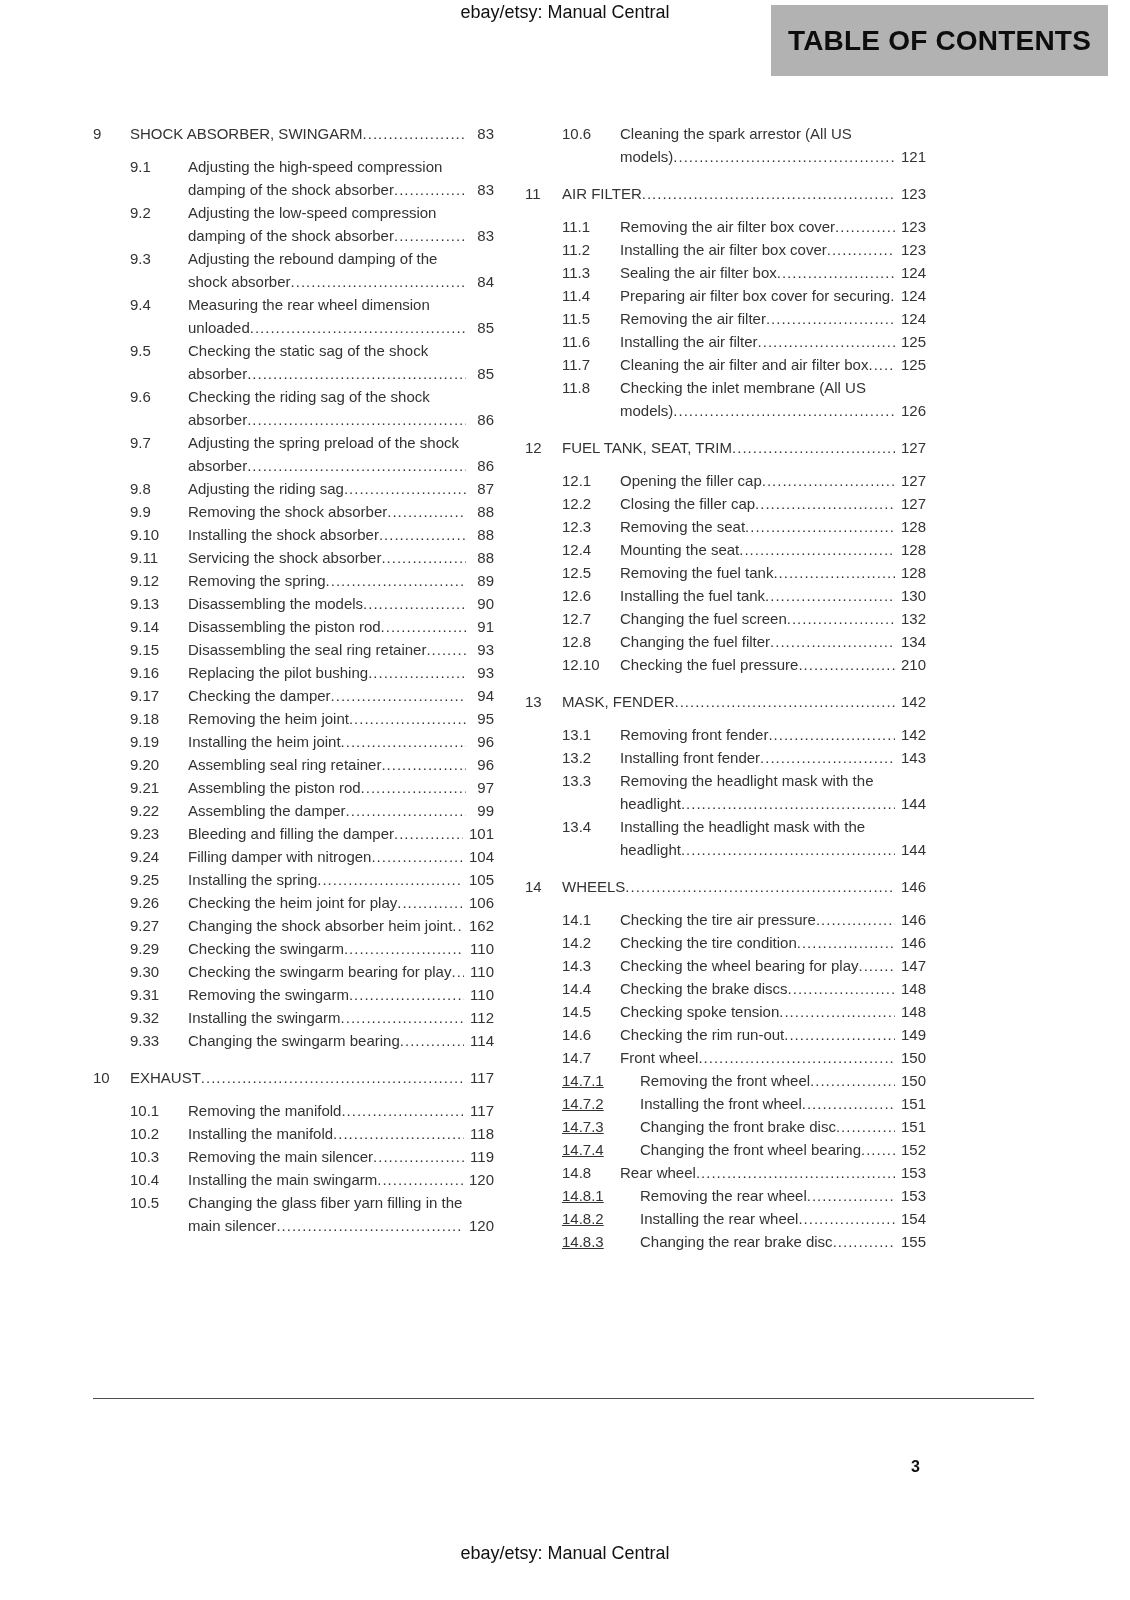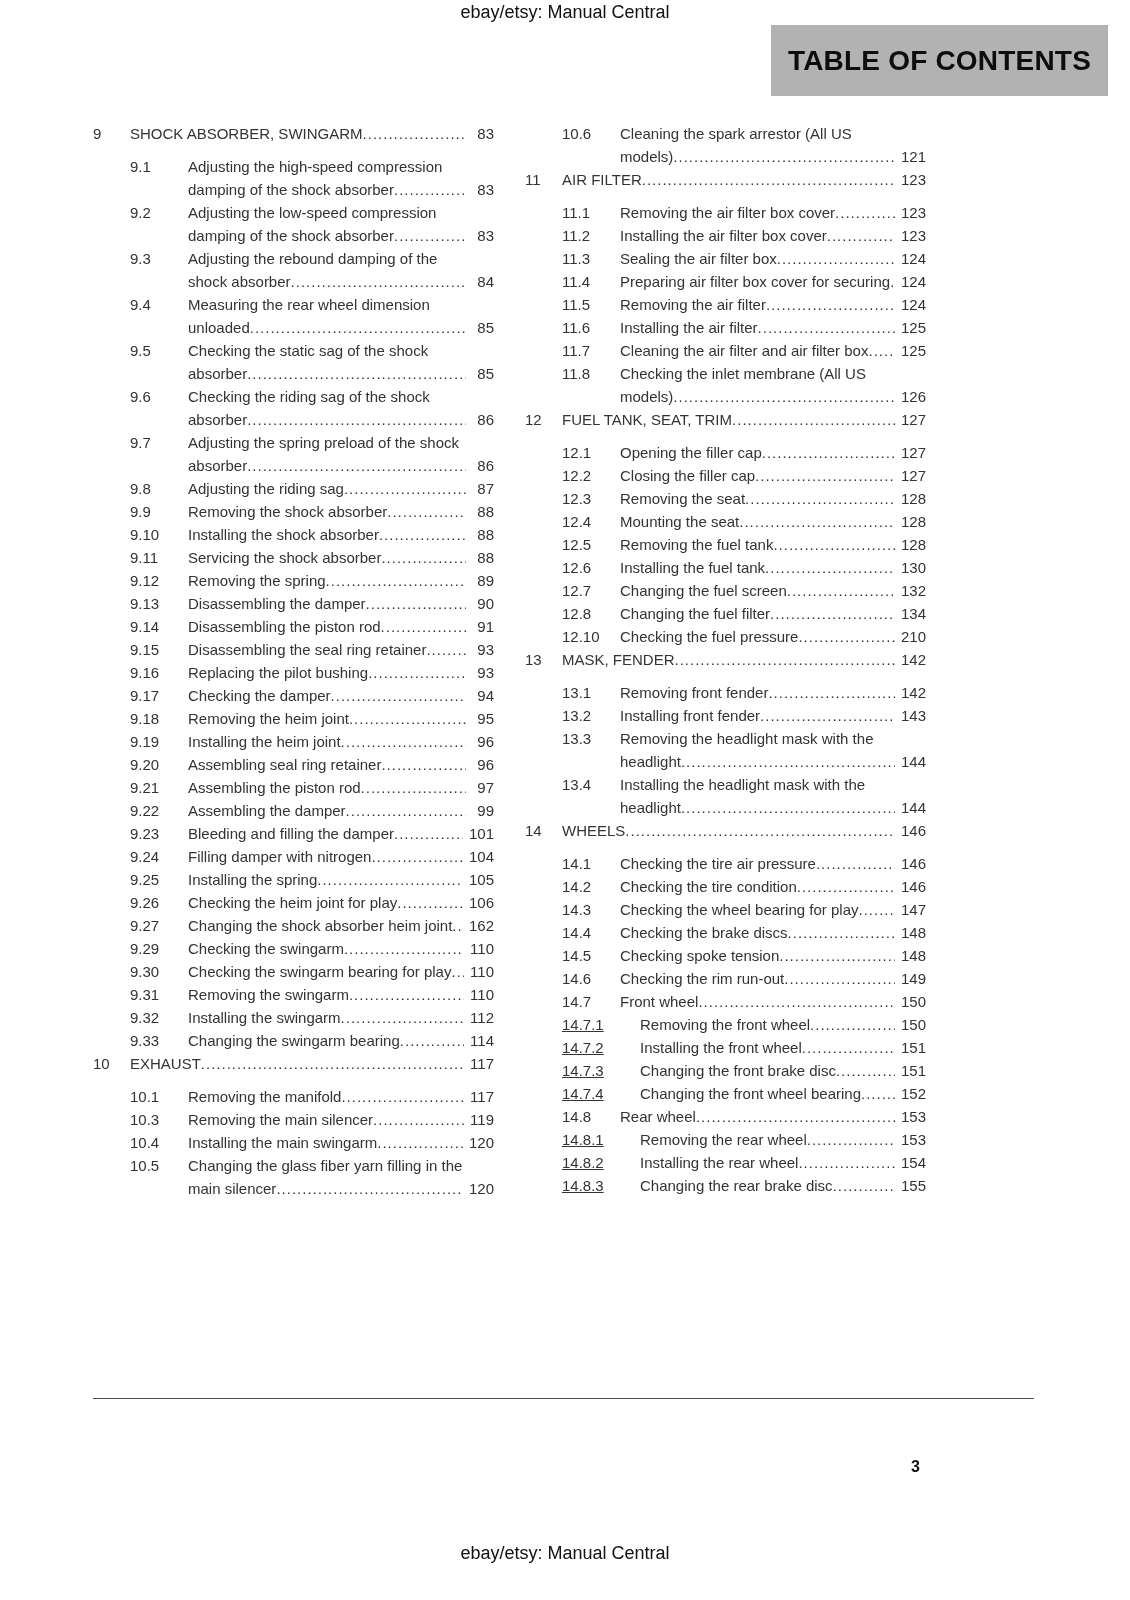--- a/index.html
+++ b/index.html
@@ -32,39 +32,38 @@
     width: 337px;
     height: 71px;
     background: var(--title-box-bg, #b2b2b2);
     display: flex;
     align-items: center;
     justify-content: center;
     font-weight: bold;
     font-size: 28px;
     color: #0d0d0d;
     letter-spacing: 0.2px;
-    margin-top: 20px;
   }
 
   .toc-wrap {
     position: absolute;
     top: 122px;
     left: 93px;
     width: 833px;
     display: flex;
     gap: 31px;
   }
   .toc-col { width: 401px; }
 
   .toc-row {
     display: flex;
     align-items: stretch;
     line-height: 23px;
   }
-  .toc-row.level-0 { margin-bottom: 10px; }
+  .toc-row.level-0 { margin-top: 14px; margin-bottom: 10px; }
   .toc-col > .toc-row:first-child { margin-top: 0; }
 
   .toc-num {
     flex: none;
     align-self: flex-start;
   }
   .toc-row.level-0 .toc-num { width: 37px; }
   .toc-row.level-1, .toc-row.level-2 { padding-left: 37px; }
   .toc-row.level-1 .toc-num { width: 58px; }
   .toc-row.level-2 .toc-num { width: 78px; text-decoration: underline; }
@@ -204,21 +203,21 @@
   </div>
 
   <div class="toc-row level-1">
     <span class="toc-num">9.12</span>
     <span class="toc-title"><span class="toc-title-text">Removing the spring</span></span>
     <span class="toc-page">89</span>
   </div>
 
   <div class="toc-row level-1">
     <span class="toc-num">9.13</span>
-    <span class="toc-title"><span class="toc-title-text">Disassembling the damper</span></span>
+    <span class="toc-title"><span class="toc-title-text">Disassembling the models</span></span>
     <span class="toc-page">90</span>
   </div>
 
   <div class="toc-row level-1">
     <span class="toc-num">9.14</span>
     <span class="toc-title"><span class="toc-title-text">Disassembling the piston rod</span></span>
     <span class="toc-page">91</span>
   </div>
 
   <div class="toc-row level-1">
@@ -335,20 +334,25 @@
     <span class="toc-title"><span class="toc-title-text">EXHAUST</span></span>
     <span class="toc-page">117</span>
   </div>
 
   <div class="toc-row level-1">
     <span class="toc-num">10.1</span>
     <span class="toc-title"><span class="toc-title-text">Removing the manifold</span></span>
     <span class="toc-page">117</span>
   </div>
 
+  <div class="toc-row level-1">
+    <span class="toc-num">10.2</span>
+    <span class="toc-title"><span class="toc-title-text">Installing the manifold</span></span>
+    <span class="toc-page">118</span>
+  </div>
 
   <div class="toc-row level-1">
     <span class="toc-num">10.3</span>
     <span class="toc-title"><span class="toc-title-text">Removing the main silencer</span></span>
     <span class="toc-page">119</span>
   </div>
 
   <div class="toc-row level-1">
     <span class="toc-num">10.4</span>
     <span class="toc-title"><span class="toc-title-text">Installing the main swingarm</span></span>

